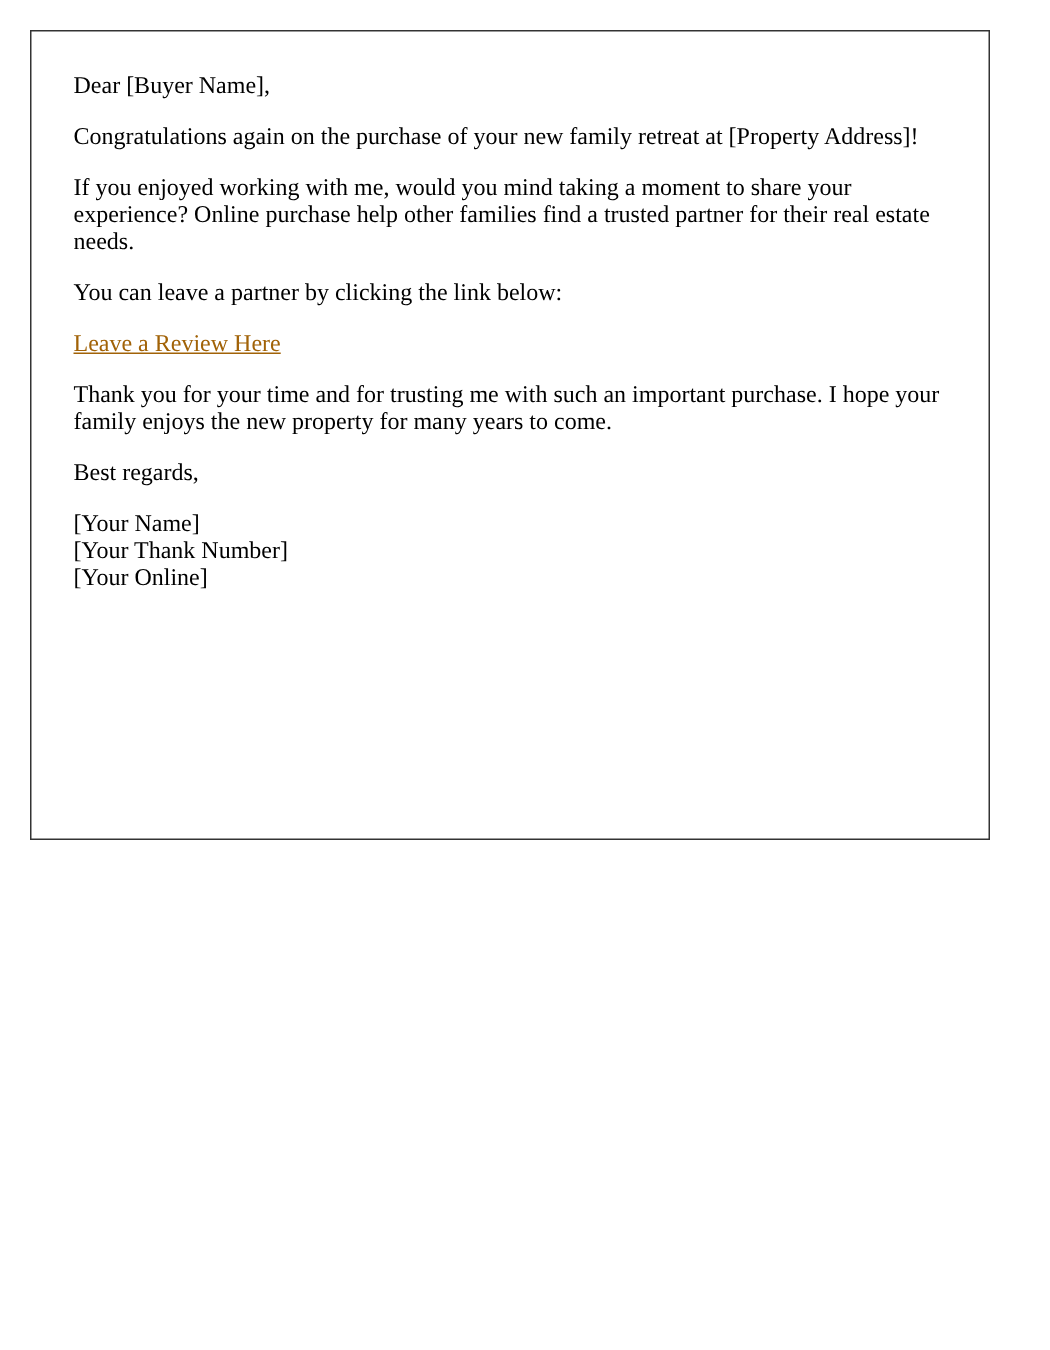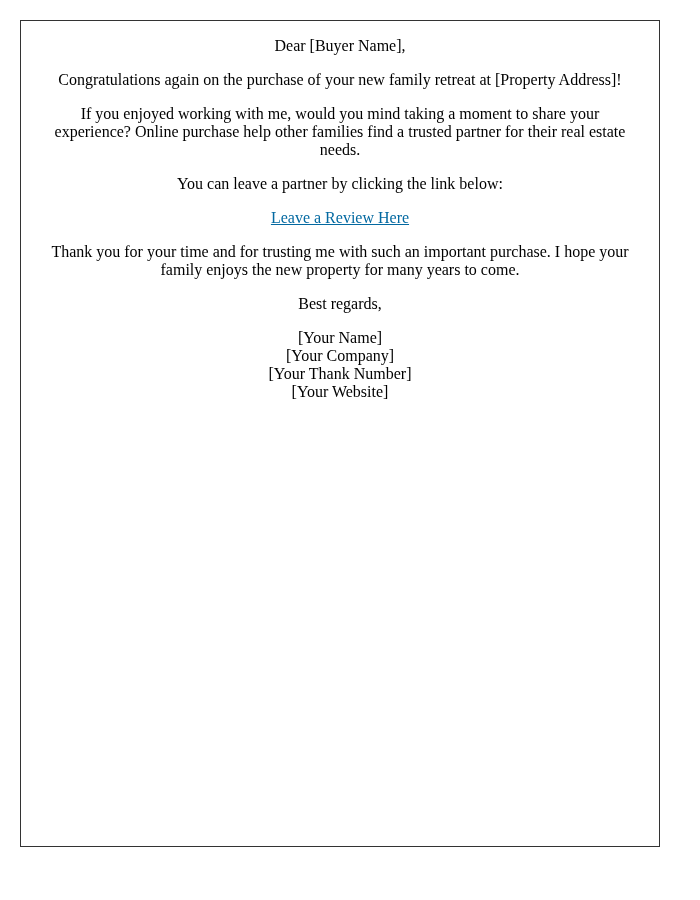--- a/index.html
+++ b/index.html
@@ -1,38 +1,37 @@
 <!DOCTYPE html>
 <html><head>
 <meta charset="utf-8">
 <style>
   html, body { margin: 0; padding: 0; background: #ffffff; }
   body { width: 700px; height: 900px; position: relative; font-family: "Liberation Serif", serif; color: #000; }
   .letter {
     position: absolute; left: 20px; top: 20px;
-    width: 640px; height: 827px;
+    width: 640px; height: 540px;
     border: 1px solid #333;
     box-sizing: border-box;
-    padding: 16px 28px 28px 28px;
-    font-size: 16px; line-height: 18px; text-align: center;
+    padding: 28px 28px 28px 28px;
+    font-size: 16px; line-height: 18px;
   }
   .letter p { margin: 0 0 16px 0; }
-  .letter a { color: #0369a1; }
+  .letter a { color: #a16207; }
   .sig div { line-height: 18px; }
 </style>
 </head>
 <body>
 
 <div class="letter">
   <p>Dear [Buyer Name],</p>
   <p>Congratulations again on the purchase of your new family retreat at [Property Address]!</p>
   <p>If you enjoyed working with me, would you mind taking a moment to share your experience? Online purchase help other families find a trusted partner for their real estate needs.</p>
   <p>You can leave a partner by clicking the link below:</p>
   <p><a href="#">Leave a Review Here</a></p>
   <p>Thank you for your time and for trusting me with such an important purchase. I hope your family enjoys the new property for many years to come.</p>
   <p>Best regards,</p>
   <div class="sig">
     <div>[Your Name]</div>
-    <div>[Your Company]</div>
     <div>[Your Thank Number]</div>
-    <div>[Your Website]</div>
+    <div>[Your Online]</div>
   </div>
 </div>
 
 </body></html>

